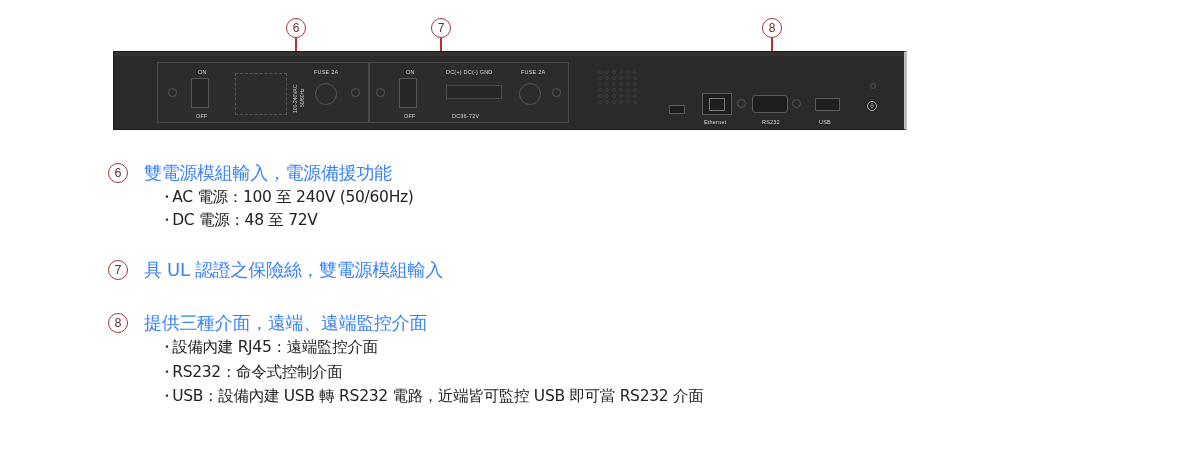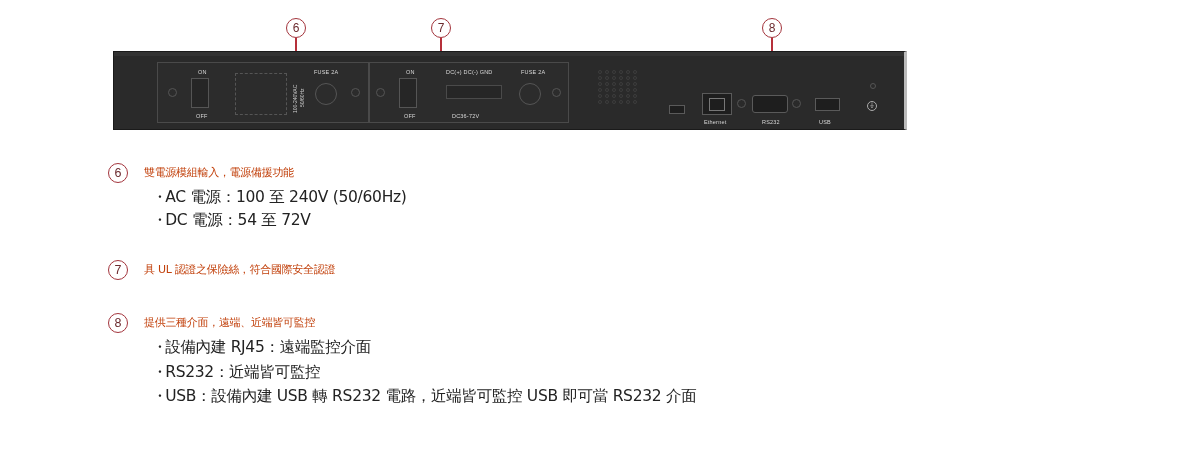--- a/index.html
+++ b/index.html
@@ -36,22 +36,22 @@
   .vent span { width: 4px; height: 4px; border-radius: 50%; border: 1px solid #3d3d3d; }
   .port { position: absolute; border: 1px solid #5a5a5a; background: #1e1e1e; }
   .ground { position: absolute; width: 10px; height: 10px; border-radius: 50%; border: 1px solid #aaa; color: #ddd; font-size: 7px; line-height: 8px; text-align: center; }
 
   
   .item { position: absolute; left: 108px; font-family: "DejaVu Sans", sans-serif; }
   .item .num {
     position: absolute; left: 0; top: 0; width: 20px; height: 20px; border: 1.3px solid #a3343c;
     border-radius: 50%; color: #6b2a2e; font-family: "Liberation Sans", sans-serif; font-size: 12.5px; line-height: 18px; text-align: center;
   }
-  .item .title { position: absolute; left: 36px; top: 0; font-size: 11px; line-height: 20px; color: #c2410c; white-space: nowrap; letter-spacing: -0.3px; }
-  .item .sub { position: absolute; left: 44px; font-size: 15.5px; line-height: 20px; color: #222; white-space: nowrap; letter-spacing: -0.3px; }
+  .item .title { position: absolute; left: 36px; top: 0; font-size: 18px; line-height: 20px; color: #3b82f6; white-space: nowrap; letter-spacing: -0.3px; }
+  .item .sub { position: absolute; left: 51px; font-size: 15.5px; line-height: 20px; color: #222; white-space: nowrap; letter-spacing: -0.3px; }
   .item .sub::before { content: "・"; margin-right: -2px; }
 </style>
 </head>
 <body>
 
 <div class="callout">
   <div class="circ" style="left:286px; top:18px;">6</div>
   <div class="line" style="left:295px; top:38px; height:37px;"></div>
   <div class="dot" style="left:293px; top:73px;"></div>
 </div>
@@ -150,27 +150,27 @@
   <span class="lbl" style="left:705px; top:67px;">USB</span>
 
   <div class="screw" style="left:756px; top:31px; width:6px; height:6px;"></div>
   <div class="ground" style="left:753px; top:49px;">⏚</div>
 </div>
 
 <div class="item" style="top:163px;">
   <div class="num">6</div>
   <div class="title">雙電源模組輸入，電源備援功能</div>
   <div class="sub" style="top:24px;">AC 電源：100 至 240V (50/60Hz)</div>
-  <div class="sub" style="top:47px;">DC 電源：54 至 72V</div>
+  <div class="sub" style="top:47px;">DC 電源：48 至 72V</div>
 </div>
 
 <div class="item" style="top:260px;">
   <div class="num">7</div>
-  <div class="title">具 UL 認證之保險絲，符合國際安全認證</div>
+  <div class="title">具 UL 認證之保險絲，雙電源模組輸入</div>
 </div>
 
 <div class="item" style="top:313px;">
   <div class="num">8</div>
-  <div class="title">提供三種介面，遠端、近端皆可監控</div>
+  <div class="title">提供三種介面，遠端、遠端監控介面</div>
   <div class="sub" style="top:24px;">設備內建 RJ45：遠端監控介面</div>
-  <div class="sub" style="top:49px;">RS232：近端皆可監控</div>
+  <div class="sub" style="top:49px;">RS232：命令式控制介面</div>
   <div class="sub" style="top:73px;">USB：設備內建 USB 轉 RS232 電路，近端皆可監控 USB 即可當 RS232 介面</div>
 </div>
 
 </body></html>

